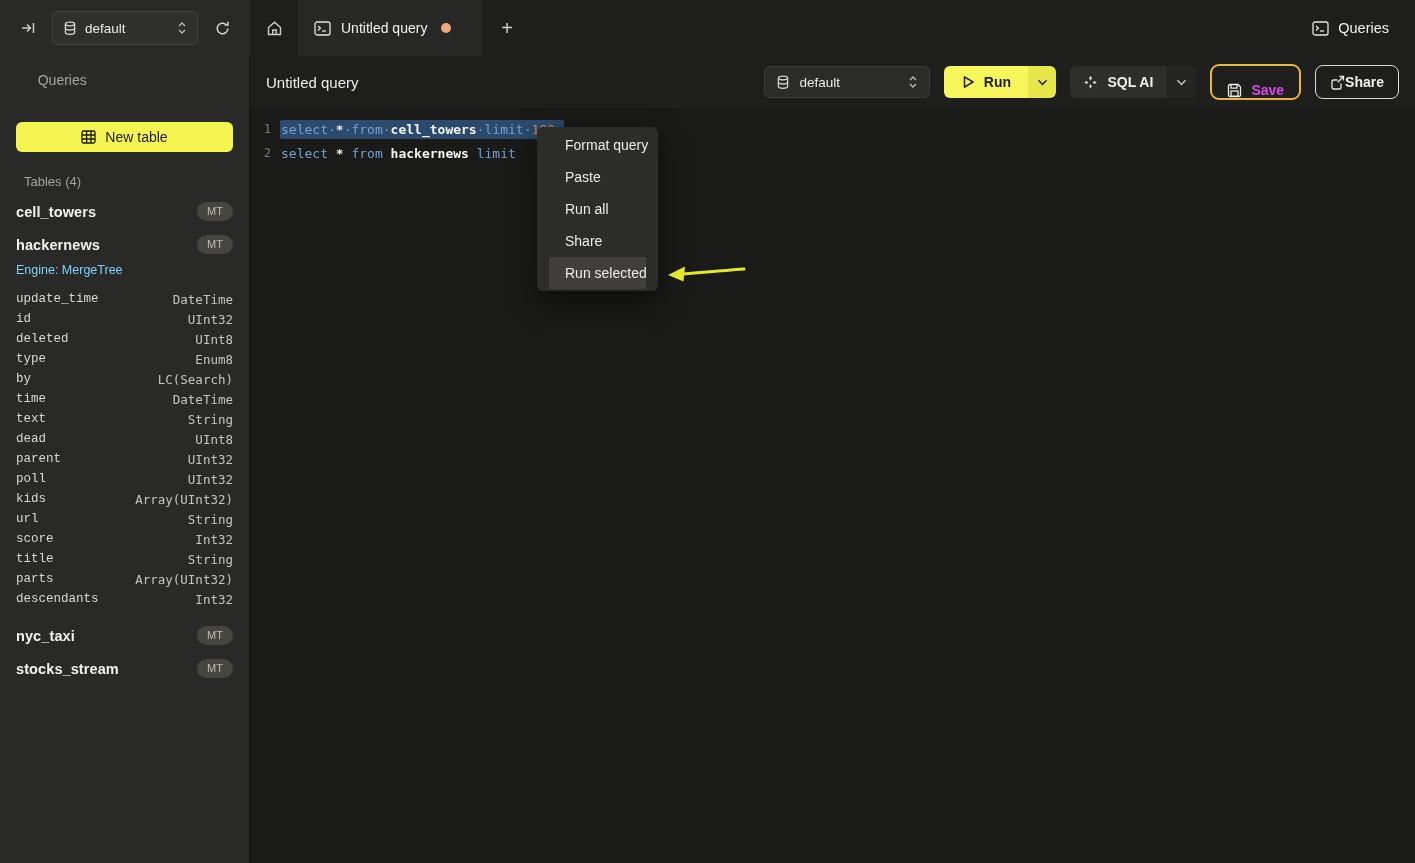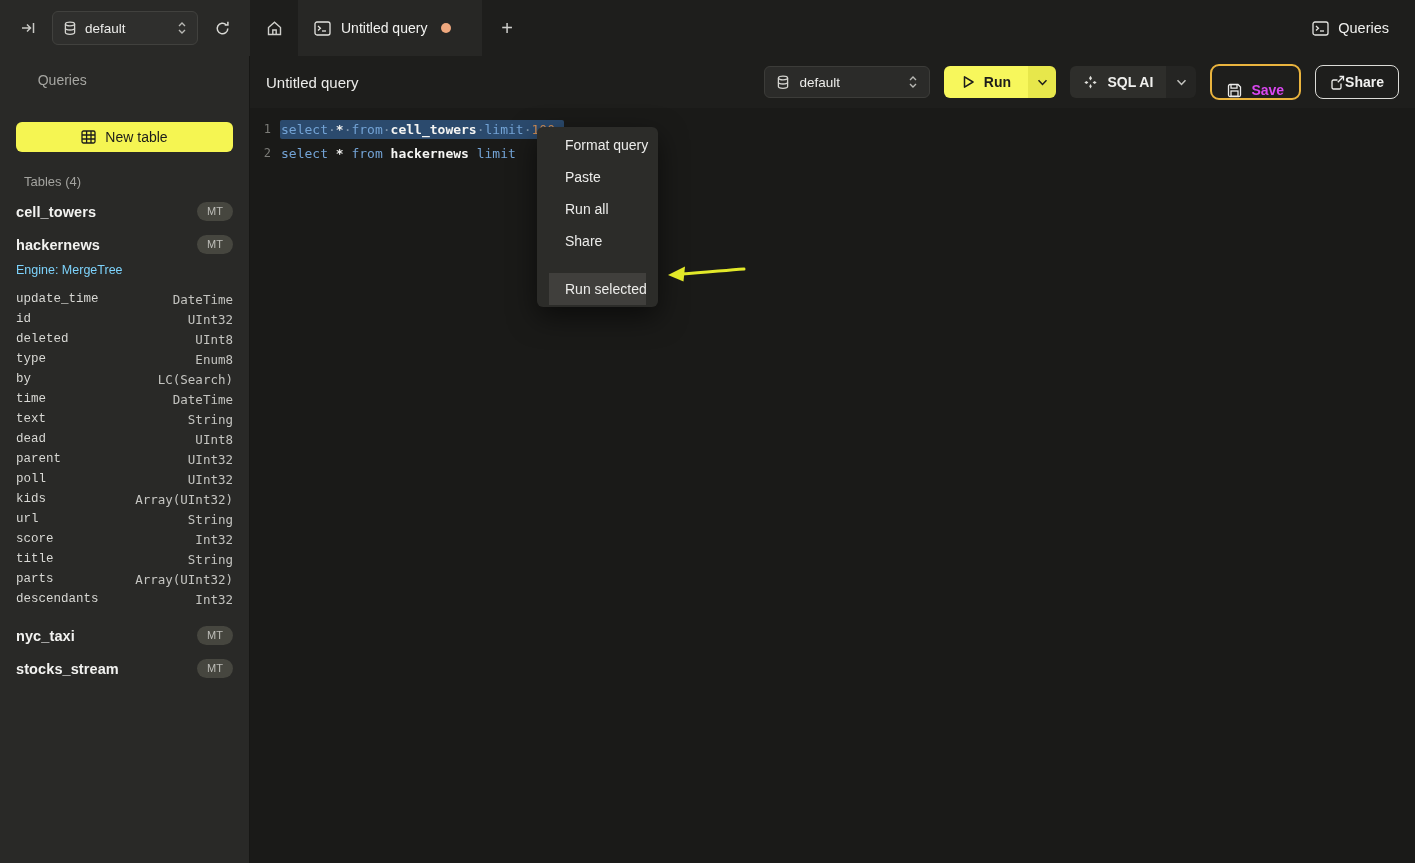--- a/index.html
+++ b/index.html
@@ -72,21 +72,21 @@
   .tok-kw { color:#73a3d5; }
   .tok-op { color:#f0f0ee; font-weight:bold; }
   .tok-ident { color:#f4f4f2; font-weight:bold; }
   .tok-num { color:#d08e56; }
   .tok-ws { color:#d4d4d0; }
   .tok-dot { color:#7e95ad; }
 
   
   .context-menu { position:absolute; left:537px; top:127px; width:121px; background:#2c2c29; border-radius:6px; padding:2px 12px; box-shadow:0 10px 28px rgba(0,0,0,.55); overflow:hidden; z-index:20; }
   .menu-item { height:32px; display:flex; align-items:center; padding:0 16px; font-size:14px; color:#ececea; cursor:pointer; white-space:nowrap; }
-  .menu-item.active { background:#403f3c;margin-top:16px; }
+  .menu-item.active { background:#403f3c; }
 
   
   .anno-arrow { position:absolute; left:664px; top:258px; z-index:30; pointer-events:none; }
 </style>
 </head>
 <body>
 
 <div class="topbar">
   <div class="topbar-left">
     <div class="icon-btn">

